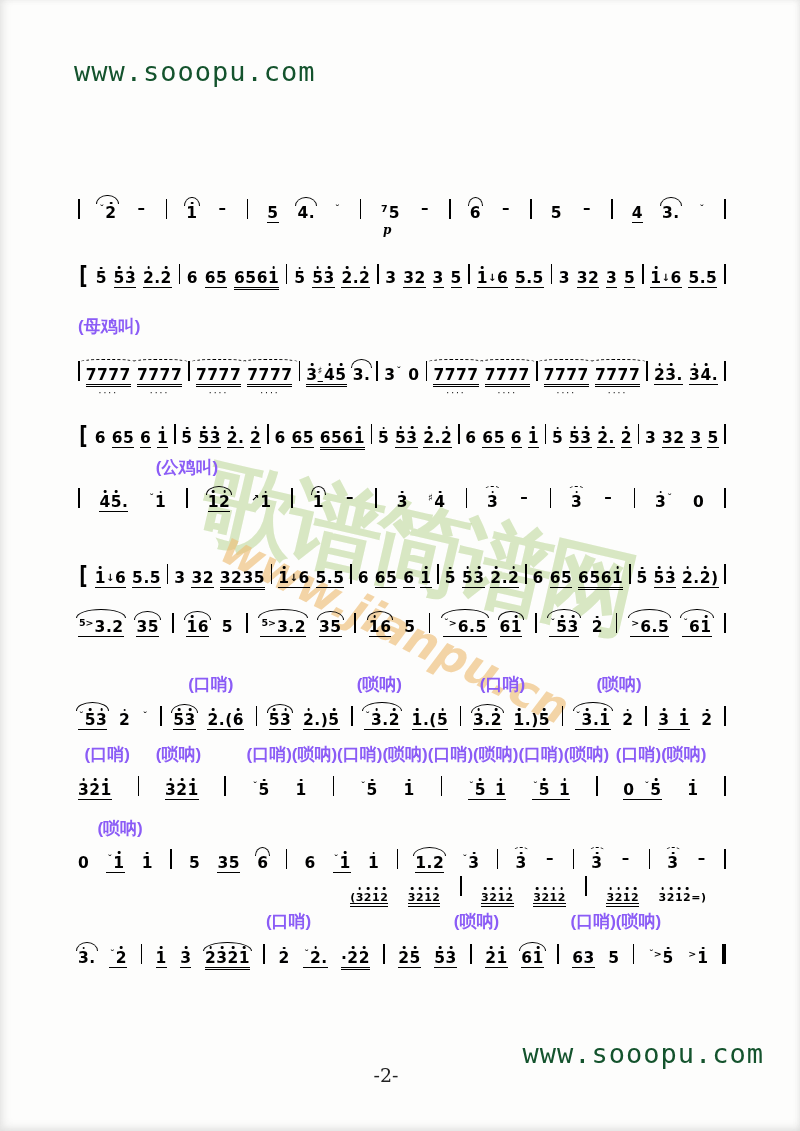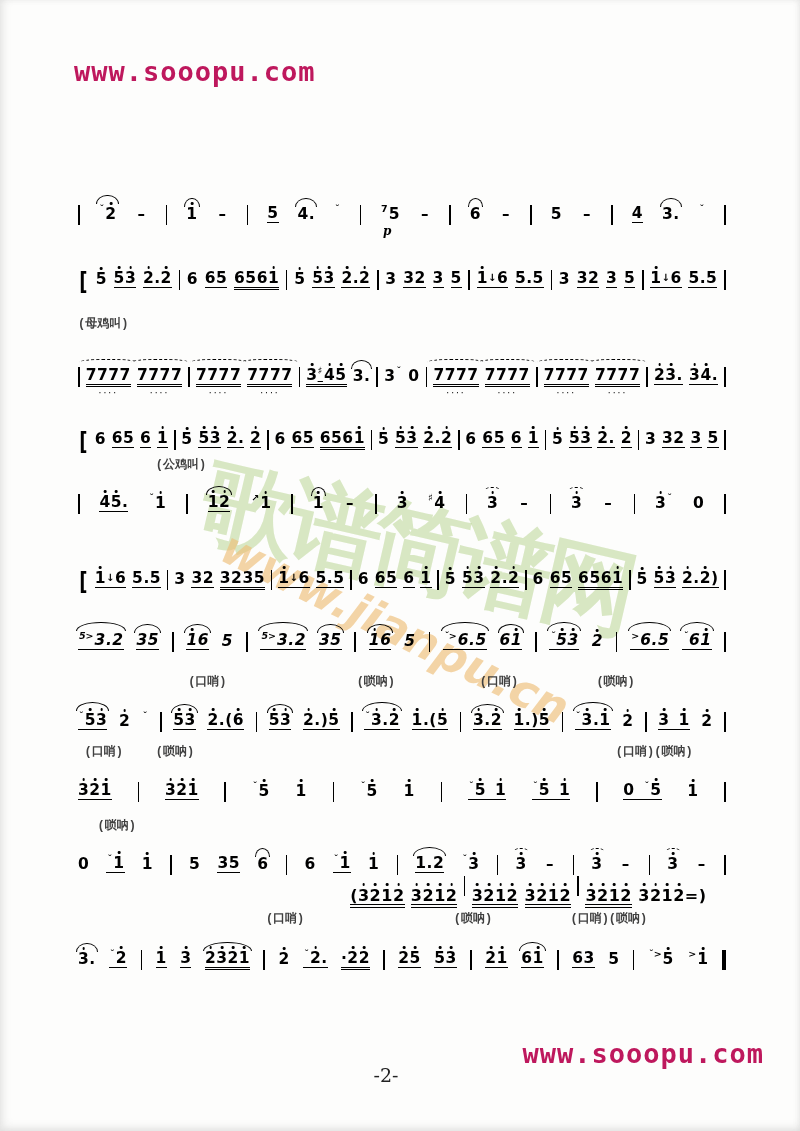--- a/index.html
+++ b/index.html
@@ -3,42 +3,42 @@
 <meta charset="utf-8">
 <style>
   html,body{margin:0;padding:0;}
   body{
     width:800px;height:1131px;position:relative;overflow:hidden;
     background:#fdfdfc;font-family:"DejaVu Sans",sans-serif;color:#000;
   }
   
   .scan-edge{position:absolute;left:0;top:0;right:0;bottom:0;pointer-events:none;
     box-shadow:inset 3px -3px 8px rgba(120,120,120,.18), inset -2px 0 5px rgba(150,150,150,.12);}
-  .url{font-family:"DejaVu Sans Mono",monospace;font-weight:bold;color:#be185d;letter-spacing:1px;}
+  .url{font-family:"DejaVu Sans Mono",monospace;font-weight:normal;color:#14532d;letter-spacing:1px;}
   .hdr{position:absolute;left:74px;top:56px;font-size:27px;}
   .ftr{position:absolute;right:36px;top:1038px;font-size:27px;}
   .pgnum{position:absolute;left:0;right:28px;top:1064px;text-align:center;
     font:19px "DejaVu Serif",serif;color:#222;}
 
   
   .wm-cn{position:absolute;left:218px;top:438px;font-size:95px;font-weight:bold;
     color:rgba(186,214,148,.55);transform:rotate(13deg);transform-origin:left top;
     letter-spacing:-8px;white-space:nowrap;pointer-events:none;font-family:sans-serif;}
   .wm-url{position:absolute;left:236px;top:520px;font-size:46px;font-weight:bold;font-style:italic;
     color:rgba(238,190,120,.65);transform:rotate(26deg);transform-origin:left top;
     white-space:nowrap;pointer-events:none;font-family:"DejaVu Sans",sans-serif;}
 
   
   #score{position:absolute;left:78px;top:170px;width:648px;height:830px;}
   .sys{position:absolute;left:0;right:0;}
-  .row{display:flex;justify-content:space-between;align-items:flex-end;}
-  .lbl{position:absolute;font-weight:bold;font-size:12px;white-space:nowrap;
-    font-family:Liberation Mono, monospace;color:#404040;}
+  .row{display:flex;justify-content:space-between;align-items:center;}
+  .lbl{position:absolute;font-weight:bold;font-size:17px;white-space:nowrap;
+    font-family:Liberation Sans, sans-serif;color:#8b5cf6;}
   .sub{position:absolute;top:33px;left:42%;right:3%;display:flex;justify-content:space-between;}
-  .sub .grp{font-size:16px;}
+  .sub .grp{font-size:11px;}
 
   .tok{position:relative;display:inline-block;padding:10px 0 13px;}
   .grp{position:relative;display:inline-block;font-weight:bold;font-size:15.5px;
     letter-spacing:.5px;white-space:nowrap;line-height:1;}
   .u1{border-bottom:1.6px solid #000;}
   .u2{border-bottom:1.6px solid #000;text-decoration:underline;}
   .u2::after{content:"";position:absolute;left:0;right:0;bottom:-3.6px;border-bottom:1.6px solid #000;}
   .arc::before{content:"";position:absolute;left:-2px;right:-2px;top:-9px;height:8px;
     border:1.5px solid #000;border-bottom:none;border-radius:50% 50% 0 0/100% 100% 0 0;}
   .da::before{content:"";position:absolute;left:-14%;right:-14%;top:-9px;height:7px;
@@ -247,21 +247,21 @@
         <span class="tok"><span class="grp"><span class="n">6</span></span></span>
         <span class="tok"><span class="grp u1"><span class="n">6</span><span class="n">5</span></span></span>
         <span class="tok"><span class="grp u2"><span class="n">6</span><span class="n">5</span><span class="n">6</span><span class="n hi">1</span></span></span>
         <span class="bar"></span>
         <span class="tok"><span class="grp"><span class="n hi">5</span></span></span>
         <span class="tok"><span class="grp u1"><span class="n hi">5</span><span class="n hi">3</span></span></span>
         <span class="tok"><span class="grp u1"><span class="n hi">2</span><span class="n">.</span><span class="n hi">2</span><span class="n">)</span></span></span>
         <span class="bar"></span>
       </div>
     </div>
-    <div class="sys" style="top: 450px; font-style: italic;">
+    <div class="sys" style="top: 437px;">
       <div class="row">
         <span class="tok"><span class="grp u1 arc"><sup class="mk">5&gt;</sup><span class="n">3</span><span class="n">.</span><span class="n">2</span></span></span>
         <span class="tok"><span class="grp u1 arc"><span class="n">3</span><span class="n">5</span></span></span>
         <span class="bar"></span>
         <span class="tok"><span class="grp u1 arc"><span class="n hi">1</span><span class="n">6</span></span></span>
         <span class="tok"><span class="grp"><span class="n">5</span></span></span>
         <span class="bar"></span>
         <span class="tok"><span class="grp u1 arc"><sup class="mk">5&gt;</sup><span class="n">3</span><span class="n">.</span><span class="n">2</span></span></span>
         <span class="tok"><span class="grp u1 arc"><span class="n">3</span><span class="n">5</span></span></span>
         <span class="bar"></span>
@@ -305,20 +305,21 @@
         <span class="tok"><span class="grp"><span class="n hi">2</span></span></span>
         <span class="bar"></span>
         <span class="tok"><span class="grp u1"><span class="n hi">3</span><span class="sp"></span><span class="n hi">1</span></span></span>
         <span class="tok"><span class="grp"><span class="n hi">2</span></span></span>
         <span class="bar"></span>
       </div>
     </div>
     <div class="sys" style="top: 600px;">
       <span class="lbl" style="left: 1%; top: -27px;">(口哨)</span>
       <span class="lbl" style="left: 12%; top: -27px;">(唢呐)</span>
+      <span class="lbl" style="left: 26%; top: -27px;">(口哨)(唢呐)(口哨)(唢呐)(口哨)(唢呐)(口哨)(唢呐)</span>
       <span class="lbl" style="left: 83%; top: -27px;">(口哨)(唢呐)</span>
       <div class="row">
         <span class="tok"><span class="grp u1"><span class="n hi">3</span><span class="n hi">2</span><span class="n hi">1</span></span></span>
         <span class="bar"></span>
         <span class="tok"><span class="grp u1"><span class="n hi">3</span><span class="n hi">2</span><span class="n hi">1</span></span></span>
         <span class="bar"></span>
         <span class="tok"><span class="grp"><sup class="mk">ˇ</sup><span class="n hi">5</span></span></span>
         <span class="tok"><span class="grp"><span class="n hi">1</span></span></span>
         <span class="bar"></span>
         <span class="tok"><span class="grp"><sup class="mk">ˇ</sup><span class="n hi">5</span></span></span>

